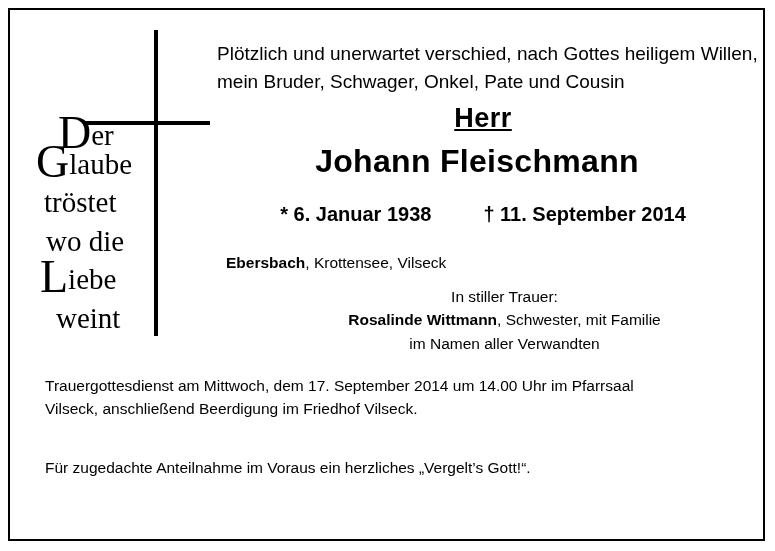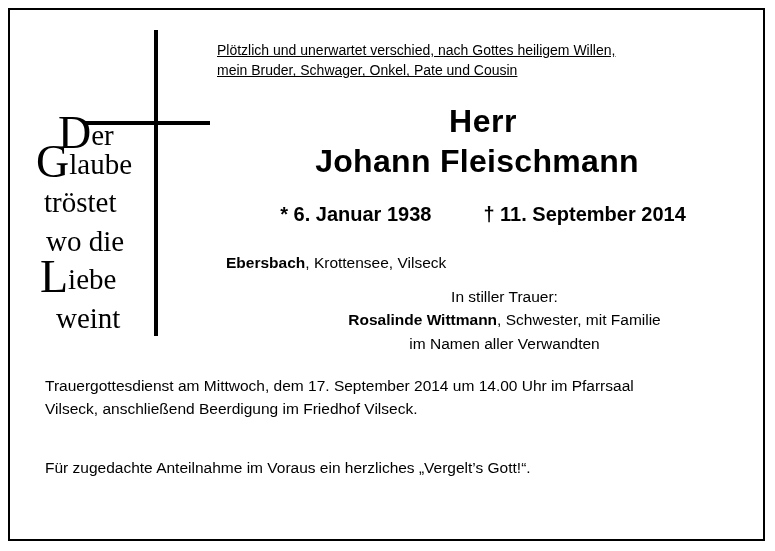--- a/index.html
+++ b/index.html
@@ -74,38 +74,38 @@
   .verse .l4 { padding-left: 14px; }
   .verse .l5 { padding-left: 8px; }
   .verse .l6 { padding-left: 24px; }
 
   
   .intro {
     position: absolute;
     left: 207px;
     top: 30px;
     width: 532px;
-    font-size: 14px;
+    font-size: 19px;
     line-height: 1.45;
     text-align: justify;
     text-align-last: left;
-    text-decoration: underline;
   }
   .intro div { white-space: nowrap; }
 
   
   .herr {
     position: absolute;
     left: 207px;
     top: 93px;
     width: 532px;
     text-align: center;
-    font-size: 32px;
+    font-size: 27px;
     font-weight: bold;
     letter-spacing: 0.5px;
+    text-decoration: underline;
   }
   .fullname {
     position: absolute;
     left: 195px;
     top: 133px;
     width: 544px;
     text-align: center;
     font-size: 32px;
     font-weight: bold;
     letter-spacing: 0.3px;

